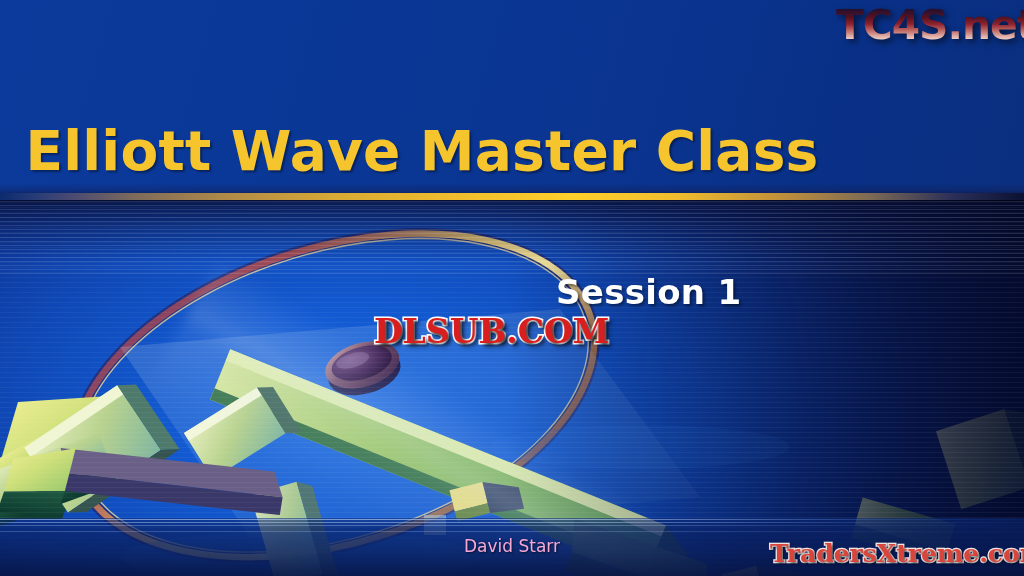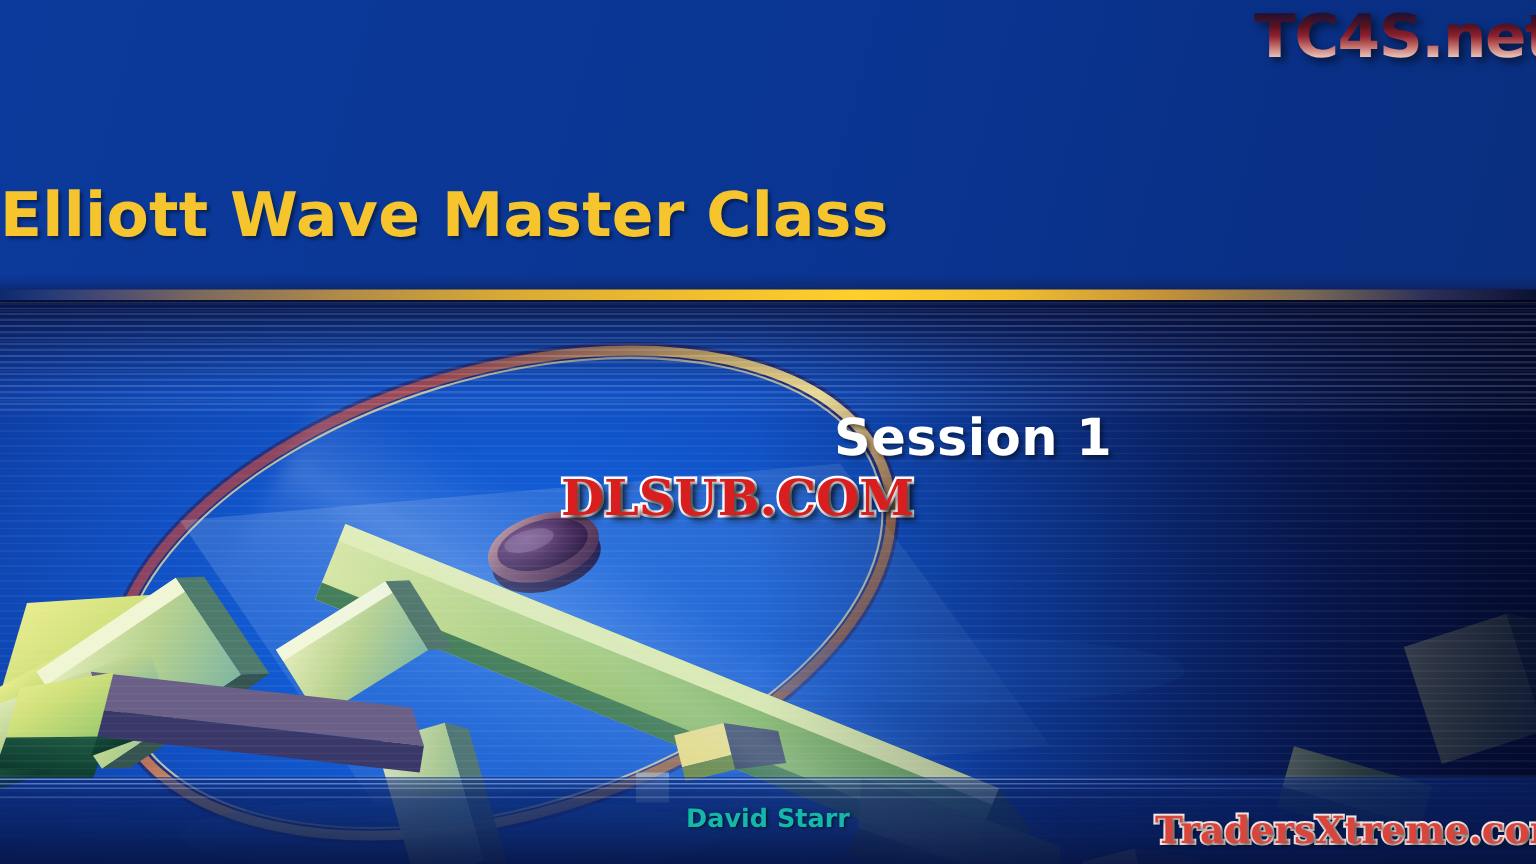--- a/index.html
+++ b/index.html
@@ -150,21 +150,22 @@
   .fl.l1 { top: 0px; }
   .fl.l2 { top: 3px; opacity: 0.75; }
   .fl.l3 { top: 6px; opacity: 0.55; }
   .fl.l4 { top: 12px; opacity: 0.40; }
 
   
   .slide-title {
     position: absolute;
     left: 0; top: 119px;
     width: 844px;
-    font-size: 41px;
+    text-align: center;
+    font-size: 55px;
     font-weight: bold;
     color: #f6c52e;
     letter-spacing: 0.2px;
     text-shadow: 2px 2px 2px rgba(0,0,0,0.38);
     white-space: nowrap;
   }
   .session-label {
     position: absolute;
     left: 556px; top: 232px;
     font-size: 34px;
@@ -174,22 +175,22 @@
     text-shadow: 2px 2px 3px rgba(0,0,0,0.45);
     white-space: nowrap;
     margin-top: 40px;
   }
   .presenter-name {
     position: absolute;
     left: 0; top: 536px;
     width: 1024px;
     text-align: center;
     font-size: 17px;
-    font-weight: bold;
-    color: #14b8a6;
+    font-weight: normal;
+    color: #f9a8d4;
     text-shadow: 1px 1px 2px rgba(0,0,0,0.55);
     white-space: nowrap;
   }
 
   
   .wm-tc4s {
     position: absolute;
     left: 836px; top: 2px;
     font-family: "DejaVu Sans", "Liberation Sans", sans-serif;
     font-size: 40px;

